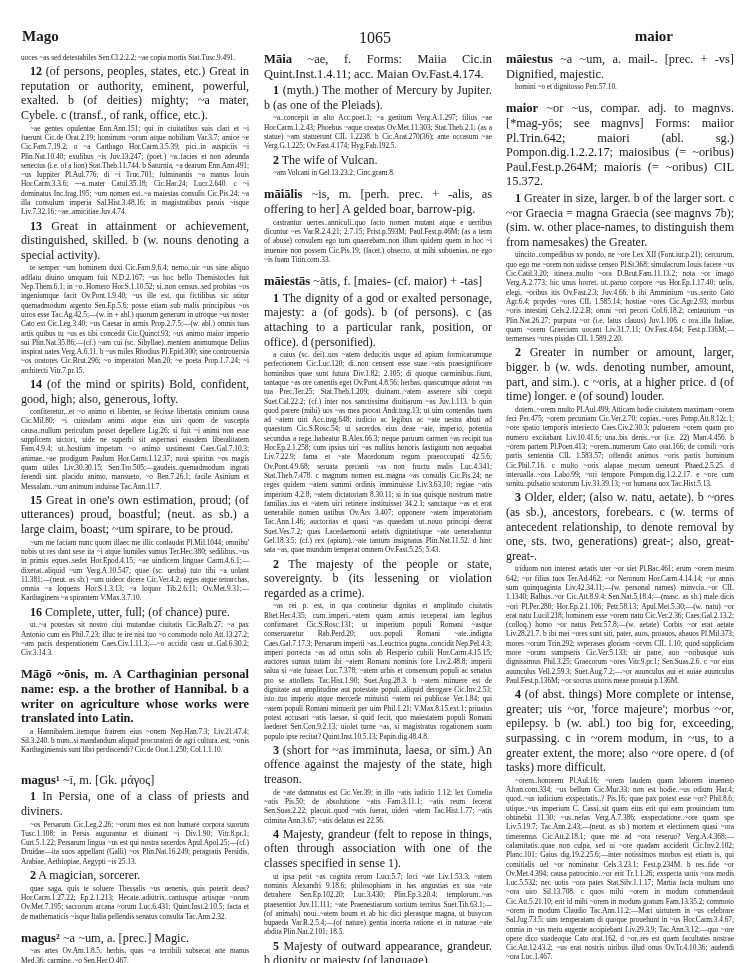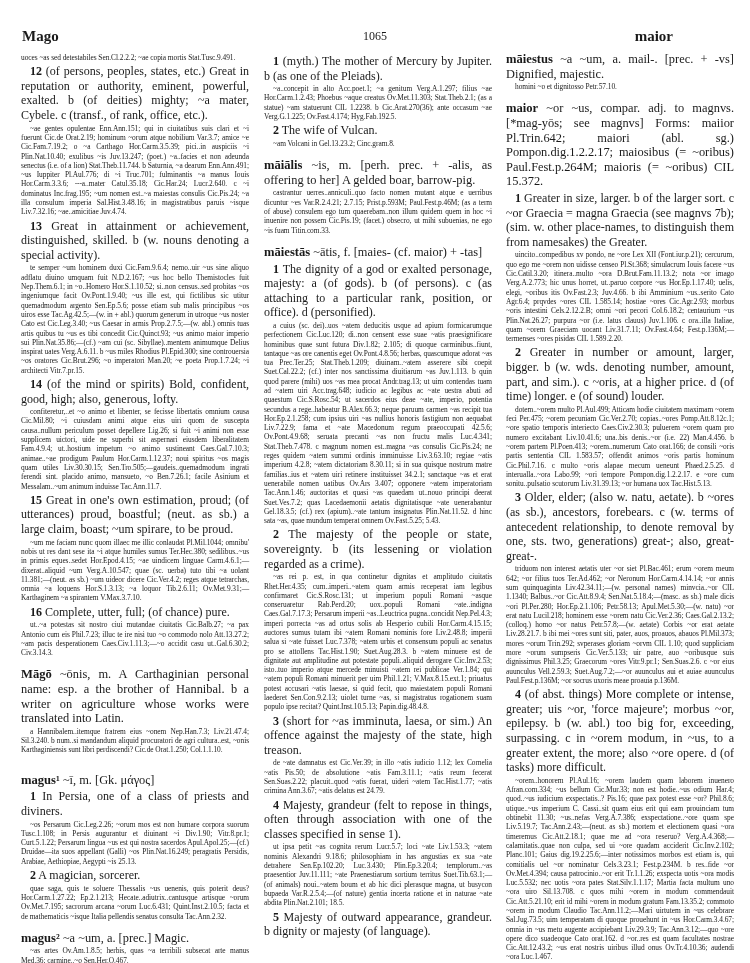--- a/index.html
+++ b/index.html
@@ -2,21 +2,21 @@
 <html><head>
 <meta charset="utf-8">
 <style>
   html, body { margin: 0; padding: 0; background: #ffffff; }
   body { width: 750px; height: 963px; overflow: hidden; position: relative;
          font-family: "Liberation Serif", "DejaVu Serif", serif; color: #1a1a1a; }
   .page { position: absolute; left: 0; top: 0; width: 691px; height: 963px; }
   .running-head { position: absolute; top: 28px; font-weight: bold; font-size: 15px; }
   .head-left { left: 22px; }
   .head-right { right: 18px; }
-  .page-number { position: absolute; top: 29px; left: 0; width: 750px; text-align: center; font-size: 12px; }
+  .page-number { position: absolute; top: 29px; left: 0; width: 750px; text-align: center; font-size: 16px; }
   .column { position: absolute; top: 52px; width: 228px; }
   .col-1 { left: 21px; }
   .col-2 { left: 264px; }
   .col-3 { left: 506px; }
   .lemma { font-size: 12.4px; line-height: 14.6px; text-align: justify; }
   .lemma b.hw { font-size: 12.6px; }
   .sense { font-size: 12px; line-height: 14.6px; text-align: justify; text-indent: 9px; margin-top: 2px; }
   .sense .num { font-weight: bold; }
   .cite { font-size: 7.4px; line-height: 9.3px; text-align: justify; text-indent: 9px; margin-top: 1px; margin-bottom: 2px; letter-spacing: -0.05px; }
   .cont { text-indent: 0; }
@@ -34,44 +34,45 @@
       <div class="sense"><span class="num">12</span> (of persons, peoples, states, etc.) Great in reputation or authority, eminent, powerful, exalted. b (of deities) mighty; ~a mater, Cybele. c (transf., of rank, office, etc.).</div>
       <div class="cite">~ae gentes opulentae Enn.Ann.151; qui in ciuitatibus suis clari et ~i fuerunt Cic.de Orat.2.19; hominum ~orum atque nobilium Var.3.7; amice ~e Cic.Fam.7.19.2; o ~a Carthago Hor.Carm.3.5.39; pici..in auspiciis ~i Plin.Nat.10.40; exulibus ~is Juv.13.247; (poet.) ~a..facies et non adeunda senectus (i.e. of a lion) Stat.Theb.11.744. b Saturnia, ~a dearum Enn.Ann.491; ~us Iuppiter Pl.Aul.776; di ~i Truc.701; fulminantis ~a manus Iouis Hor.Carm.3.3.6; ---a..mater Catul.35.18; Cic.Har.24; Lucr.2.640. c ~i dominatus Inc.frag.195; ~um nomen est..~a maiestas consulis Cic.Pis.24; ~a illa consulum imperia Sal.Hist.3.48.16; in magistratibus paruis ~isque Liv.7.32.16; ~ae..amicitiae Juv.4.74.</div>
       <div class="sense"><span class="num">13</span> Great in attainment or achievement, distinguished, skilled. b (w. nouns denoting a special activity).</div>
       <div class="cite">te semper ~um hominem duxi Cic.Fam.9.6.4; nemo..uir ~us sine aliquo adflatu diuino umquam fuit N.D.2.167; ~us hoc bello Themistocles fuit Nep.Them.6.1; in ~o..Homero Hor.S.1.10.52; si..non census..sed probitas ~os ingeniumque facit Ov.Pont.1.9.40; ~us ille est, qui fictilibus sic utitur quemadmodum argento Sen.Ep.5.6; posse etiam sub malis principibus ~os uiros esse Tac.Ag.42.5;—(w. in + abl.) quorum generum in utroque ~us noster Cato est Cic.Leg.3.40; ~us Caesar in armis Prop.2.7.5;—(w. abl.) omnis tuas artis quibus tu ~us es tibi concedit Cic.Quinct.93; ~us animo maior imperio sui Plin.Nat.35.86;—(cf.) ~am cui (sc. Sibyllae)..mentem animumque Delius inspirat uates Verg.A.6.11. b ~us miles Rhodius Pl.Epid.300; sine controuersia ~os oratores Cic.Brut.296; ~o imperatori Man.20; ~e poeta Prop.1.7.24; ~i architecti Vitr.7.pr.15.</div>
       <div class="sense"><span class="num">14</span> (of the mind or spirits) Bold, confident, good, high; also, generous, lofty.</div>
       <div class="cite">confiteretur,..et ~o animo et libenter, se fecisse libertatis omnium causa Cic.Mil.80; ~i cuiusdam animi atque eius uiri quom de suscepta causa..nullum periculum posset depellere Lig.26; si fuit ~i animi non esse supplicem uictori, uide ne superbi sit aspernari eiusdem liberalitatem Fam.4.9.4; ut..hostium impetum ~o animo sustineant Caes.Gal.7.10.3; animae..~ae prodigum Paulum Hor.Carm.1.12.37; noui spiritus ~os magis quam utiles Liv.30.30.15; Sen.Tro.505;—gaudeis..quemadmodum ingrati ferendi sint. placido animo, mansueto, ~o Ben.7.26.1; facile Asinium et Messalam..~um animum induisse Tac.Ann.11.7.</div>
       <div class="sense"><span class="num">15</span> Great in one's own estimation, proud; (of utterances) proud, boastful; (neut. as sb.) a large claim, boast; ~um spirare, to be proud.</div>
       <div class="cite">~um me faciam nunc quom illaec me illic conlaudat Pl.Mil.1044; omnibu' nobis ut res dant sese ita ~i atque humiles sumus Ter.Hec.380; sedilibus..~us in primis eques..sedet Hor.Epod.4.15; ~ae uindicem linguae Carm.4.6.1;—dixerat..aliquid ~um Verg.A.10.547; quae (sc. uerba) tuto tibi ~a uolant 11.381;—(neut. as sb.) ~um uideor dicere Cic.Ver.4.2; reges atque tetrarchas, omnia ~a loquens Hor.S.1.3.13; ~a loquor Tib.2.6.11; Ov.Met.9.31;—Karthaginem ~a spirantem V.Max.3.7.10.</div>
       <div class="sense"><span class="num">16</span> Complete, utter, full; (of chance) pure.</div>
       <div class="cite">ut..~a potestas sit nostro ciui mutandae ciuitatis Cic.Balb.27; ~a pax Antonio cum eis Phil.7.23; illuc te ire nisi tuo ~o commodo nolo Att.13.27.2; ~am pacis desperationem Caes.Civ.1.11.3;—~o accidit casu ut..Gal.6.30.2; Civ.3.14.3.</div>
-      <div class="lemma" style="margin-top: 10px;"><b class="hw">Māgō</b> <span>~ōnis, m. A Carthaginian personal name: esp. a the brother of Hannibal. b a writer on agriculture whose works were translated into Latin.</span></div>
+      <div class="lemma" style="margin-top: 10px; font-weight: bold;"><b class="hw">Māgō</b> <span>~ōnis, m. A Carthaginian personal name: esp. a the brother of Hannibal. b a writer on agriculture whose works were translated into Latin.</span></div>
       <div class="cite">a Hannibalem..itemque fratrem eius ~onem Nep.Han.7.3; Liv.21.47.4; Sil.3.240. b num..si mandandum aliquid procuratori de agri cultura..est, ~onis Karthaginiensis sunt libri perdiscendi? Cic.de Orat.1.250; Col.1.1.10.</div>
       <div class="lemma" style="margin-top: 18px;"><b class="hw">magus¹</b> <span>~ī, m. [Gk. μάγος]</span></div>
       <div class="sense"><span class="num">1</span> In Persia, one of a class of priests and diviners.</div>
       <div class="cite">~os Persarum Cic.Leg.2.26; ~orum mos est non humare corpora suorum Tusc.1.108; in Persis augurantur et diuinant ~i Div.1.90; Vitr.8.pr.1; Curt.5.1.22; Persarum lingua ~us est qui nostra sacerdos Apul.Apol.25;—(cf.) Druidae—ita suos appellant (Galli) ~os Plin.Nat.16.249; peragratis Persidis, Arabiae, Aethiopiae, Aegypti ~is 25.13.</div>
       <div class="sense"><span class="num">2</span> A magician, sorcerer.</div>
       <div class="cite">quae saga, quis te soluere Thessalis ~us uenenis, quis poterit deus? Hor.Carm.1.27.22; Ep.2.1.213; Hecate..adiutrix..cantusque artisque ~orum Ov.Met.7.195; sacrorum arcana ~orum Luc.6.431; Quint.Inst.2.10.5; facta et de mathematicis ~isque Italia pellendis senatus consulta Tac.Ann.2.32.</div>
       <div class="lemma" style="margin-top: 10px;"><b class="hw">magus²</b> <span>~a ~um, a. [prec.] Magic.</span></div>
       <div class="cite">~as artes Ov.Am.1.8.5; herbis, quas ~a terribili subsecat arte manus Med.36; carmine..~o Sen.Her.O.467.</div>
     </div>
   <div class="column col-2">
+      <div class="lemma" style="margin-top: 0px;"><b class="hw">Māia</b> <span>~ae, f. Forms: Maiia Cic.in Quint.Inst.1.4.11; acc. Maian Ov.Fast.4.174.</span></div>
       <div class="sense"><span class="num">1</span> (myth.) The mother of Mercury by Jupiter. b (as one of the Pleiads).</div>
       <div class="cite">~a..concepit in alto Acc.poet.1; ~a genitum Verg.A.1.297; filius ~ae Hor.Carm.1.2.43; Phoebus ~aque creatus Ov.Met.11.303; Stat.Theb.2.1; (as a statue) ~am statuerunt CIL 1.2238. b Cic.Arat.270(36); ante occasum ~ae Verg.G.1.225; Ov.Fast.4.174; Hyg.Fab.192.5.</div>
       <div class="sense"><span class="num">2</span> The wife of Vulcan.</div>
       <div class="cite">~am Volcani in Gel.13.23.2; Cinc.gram.8.</div>
       <div class="lemma" style="margin-top: 10px;"><b class="hw">māiālis</b> <span>~is, m. [perh. prec. + -alis, as offering to her] A gelded boar, barrow-pig.</span></div>
       <div class="cite">castrantur uerres..anniculi..quo facto nomen mutant atque e uerribus dicuntur ~es Var.R.2.4.21; 2.7.15; Prist.p.593M; Paul.Fest.p.46M; (as a term of abuse) consulem ego tum quaerebam..non illum quidem quem in hoc ~i inuenire non possem Cic.Pis.19; (facet.) obsecro, ut mihi subuenias, ne ego ~is fuam Titin.com.33.</div>
       <div class="lemma" style="margin-top: 10px;"><b class="hw">māiestās</b> <span>~ātis, f. [maies- (cf. maior) + -tas]</span></div>
       <div class="sense"><span class="num">1</span> The dignity of a god or exalted personage, majesty: a (of gods). b (of persons). c (as attaching to a particular rank, position, or office). d (personified).</div>
       <div class="cite">a cuius (sc. dei)..uos ~atem deducitis usque ad apium formicarumque perfectionem Cic.Luc.120; di..non censent esse suae ~atis praesignificare hominibus quae sunt futura Div.1.82; 2.105; di quoque carminibus..fiunt, tantaque ~as ore canentis eget Ov.Pont.4.8.56; herbas, quascumque adorat ~as tua Prec.Ter.25; Stat.Theb.1.209; diuinam..~atem asserere sibi coepit Suet.Cal.22.2; (cf.) inter nos sanctissima diuitiarum ~as Juv.1.113. b quin quod parere (mihi) uos ~as mea procat Andr.trag.13; ut uim contendas tuam ad ~atem uiri Acc.trag.648; iudicio ac legibus ac ~ate uestra abuti ad quaestum Cic.S.Rosc.54; ut sacerdos eius deae ~ate, imperio, potentia secundus a rege..habeatur B.Alex.66.3; neque paruum carmen ~as recipit tua Hor.Ep.2.1.258; cum ipsius uiri ~as nullius honoris fastigium non aequabat Liv.7.22.9; fama et ~ate Macedonum regum praeoccupati 42.5.6; Ov.Pont.4.9.68; seruata precanti ~as non fructu malis Luc.4.341; Stat.Theb.7.478. c magnum nomen est..magna ~as consulis Cic.Pis.24; ne reges quidem ~atem summi ordinis imminuisse Liv.3.63.10; regiae ~atis imperium 4.2.8; ~atem dictatoriam 8.30.11; si in sua quisque nostrum matre familias..ius et ~atem uiri retinere instituisset 34.2.1; sanctaque ~as et erat uenerabile nomen uatibus Ov.Ars 3.407; opponere ~atem imperatoriam Tac.Ann.1.46; auctoritas et quasi ~as quaedam ut..nouo principi deerat Suet.Ves.7.2; quas Lacedaemonii aetatis dignitatisque ~ate uenerabantur Gel.18.3.5; (cf.) rex (apium)..~ate tantum insignatus Plin.Nat.11.52. d hinc sata ~as, quae mundum temperat omnem Ov.Fast.5.25; 5.43.</div>
       <div class="sense"><span class="num">2</span> The majesty of the people or state, sovereignty. b (its lessening or violation regarded as a crime).</div>
       <div class="cite">~as rei p. est, in qua continetur dignitas et amplitudo ciuitatis Rhet.Her.4.35; cum..imperi..~atem quam armis receperat iam legibus confirmaret Cic.S.Rosc.131; ut imperium populi Romani ~asque conseruaretur Rab.Perd.20; uox..populi Romani ~ate..indigna Caes.Gal.7.17.3; Persarum imperii ~as..Leuctrica pugna..concidit Nep.Pel.4.3; imperi porrecta ~as ad ortus solis ab Hesperio cubili Hor.Carm.4.15.15; auctores sumus tutam ibi ~atem Romani nominis fore Liv.2.48.8; imperii salua si ~ate fuisset Luc.7.378; ~atem urbis et consensum populi ac senatus pro se attollens Tac.Hist.1.90; Suet.Aug.28.3. b ~atem minuere est de dignitate aut amplitudine aut potestate populi..aliquid derogare Cic.Inv.2.53; isto..tuo imperio atque mercede minuisti ~atem rei publicae Ver.1.84; qui ~atem populi Romani minuerit per uim Phil.1.21; V.Max.8.15.ext.1; priuatus potest accusari ~atis laesae, si quid fecit, quo maiestatem populi Romani laederet Sen.Con.9.2.13; uiolet turne ~as, si magistratus rogationem suam populo ipse recitat? Quint.Inst.10.5.13; Papin.dig.48.4.8.</div>
       <div class="sense"><span class="num">3</span> (short for ~as imminuta, laesa, or sim.) An offence against the majesty of the state, high treason.</div>
-      <div class="cite">de ~ate damnatus est Cic.Ver.39; in illo ~atis iudicio 1.12; lex Cornelia ~atis Pis.50; de absolutione ~atis Fam.3.11.1; ~atis reum fecerat Sen.Suas.2.22; placuit..quod ~atis fuerat, uideri ~atem Tac.Hist.1.77; ~atis crimina Ann.3.67; ~atis delatus est 24.79.</div>
+      <div class="cite">de ~ate damnatus est Cic.Ver.39; in illo ~atis iudicio 1.12; lex Cornelia ~atis Pis.50; de absolutione ~atis Fam.3.11.1; ~atis reum fecerat Sen.Suas.2.22; placuit..quod ~atis fuerat, uideri ~atem Tac.Hist.1.77; ~atis crimina Ann.3.67; ~atis delatus est 22.56.</div>
       <div class="sense"><span class="num">4</span> Majesty, grandeur (felt to repose in things, often through association with one of the classes specified in sense 1).</div>
       <div class="cite">ut ipsa petit ~as cognita rerum Lucr.5.7; loci ~ate Liv.1.53.3; ~atem nominis Alexandri 9.18.6; philosophiam in has angustias ex sua ~ate detrahere Sen.Ep.102.20; Luc.3.430; Plin.Ep.3.20.4; templorum..~as praesentior Juv.11.111; ~ate Praenestiarum sortium territus Suet.Tib.63.1;—(of animals) noui..~atem boum et ab hic dici plerasque magna, ut busycon bupaeda Var.R.2.5.4;—(of nature) gentia incerta ratione et in naturae ~ate abdita Plin.Nat.2.101; 18.5.</div>
       <div class="sense"><span class="num">5</span> Majesty of outward appearance, grandeur. b dignity or majesty (of language).</div>
     </div>
   <div class="column col-3">
       <div class="lemma" style="margin-top: 0px;"><b class="hw">māiestus</b> <span>~a ~um, a. mail-. [prec. + -vs] Dignified, majestic.</span></div>
       <div class="cite">homini ~o et dignitosso Petr.57.10.</div>
       <div class="lemma" style="margin-top: 10px;"><b class="hw">maior</b> <span>~or ~us, compar. adj. to magnvs. [*mag-yōs; see magnvs] Forms: maiior Pl.Trin.642; maiori (abl. sg.) Pompon.dig.1.2.2.17; maiosibus (= ~oribus) Paul.Fest.p.264M; maioris (= ~oribus) CIL 15.372.</span></div>
       <div class="sense"><span class="num">1</span> Greater in size, larger. b of the larger sort. c ~or Graecia = magna Graecia (see magnvs 7b); (sim. w. other place-names, to distinguish them from namesakes) the Greater.</div>
       <div class="cite">uincito..compedibus xv pondo, ne ~ore Lex XII (Font.iur.p.21); cercurum, quo ego me ~orem non uidisse censeo Pl.St.368; simulacrum Iouis facere ~us Cic.Catil.3.20; itinera..multo ~ora D.Brut.Fam.11.13.2; nota ~or imago Verg.A.2.773; hic unus horret, ut..paruo corpore ~us Hor.Ep.1.17.40; uelis, elegi, ~oribus itis Ov.Fast.2.3; Juv.4.66. b ibi Amminium ~us..serito Cato Agr.6.4; prqvdes ~ores CIL 1.585.14; hostiae ~ores Cic.Agr.2.93; morbus ~oris intestini Cels.2.12.2.B; omni ~ori pecori Col.6.18.2; centaurium ~us Plin.Nat.26.27; purpura ~or (i.e. latus clauus) Juv.1.106. c ora..illa Italiae, quam ~orem Graeciam uocant Liv.31.7.11; Ov.Fast.4.64; Fest.p.136M;—termenses ~ores pisidas CIL 1.589.2.20.</div>

